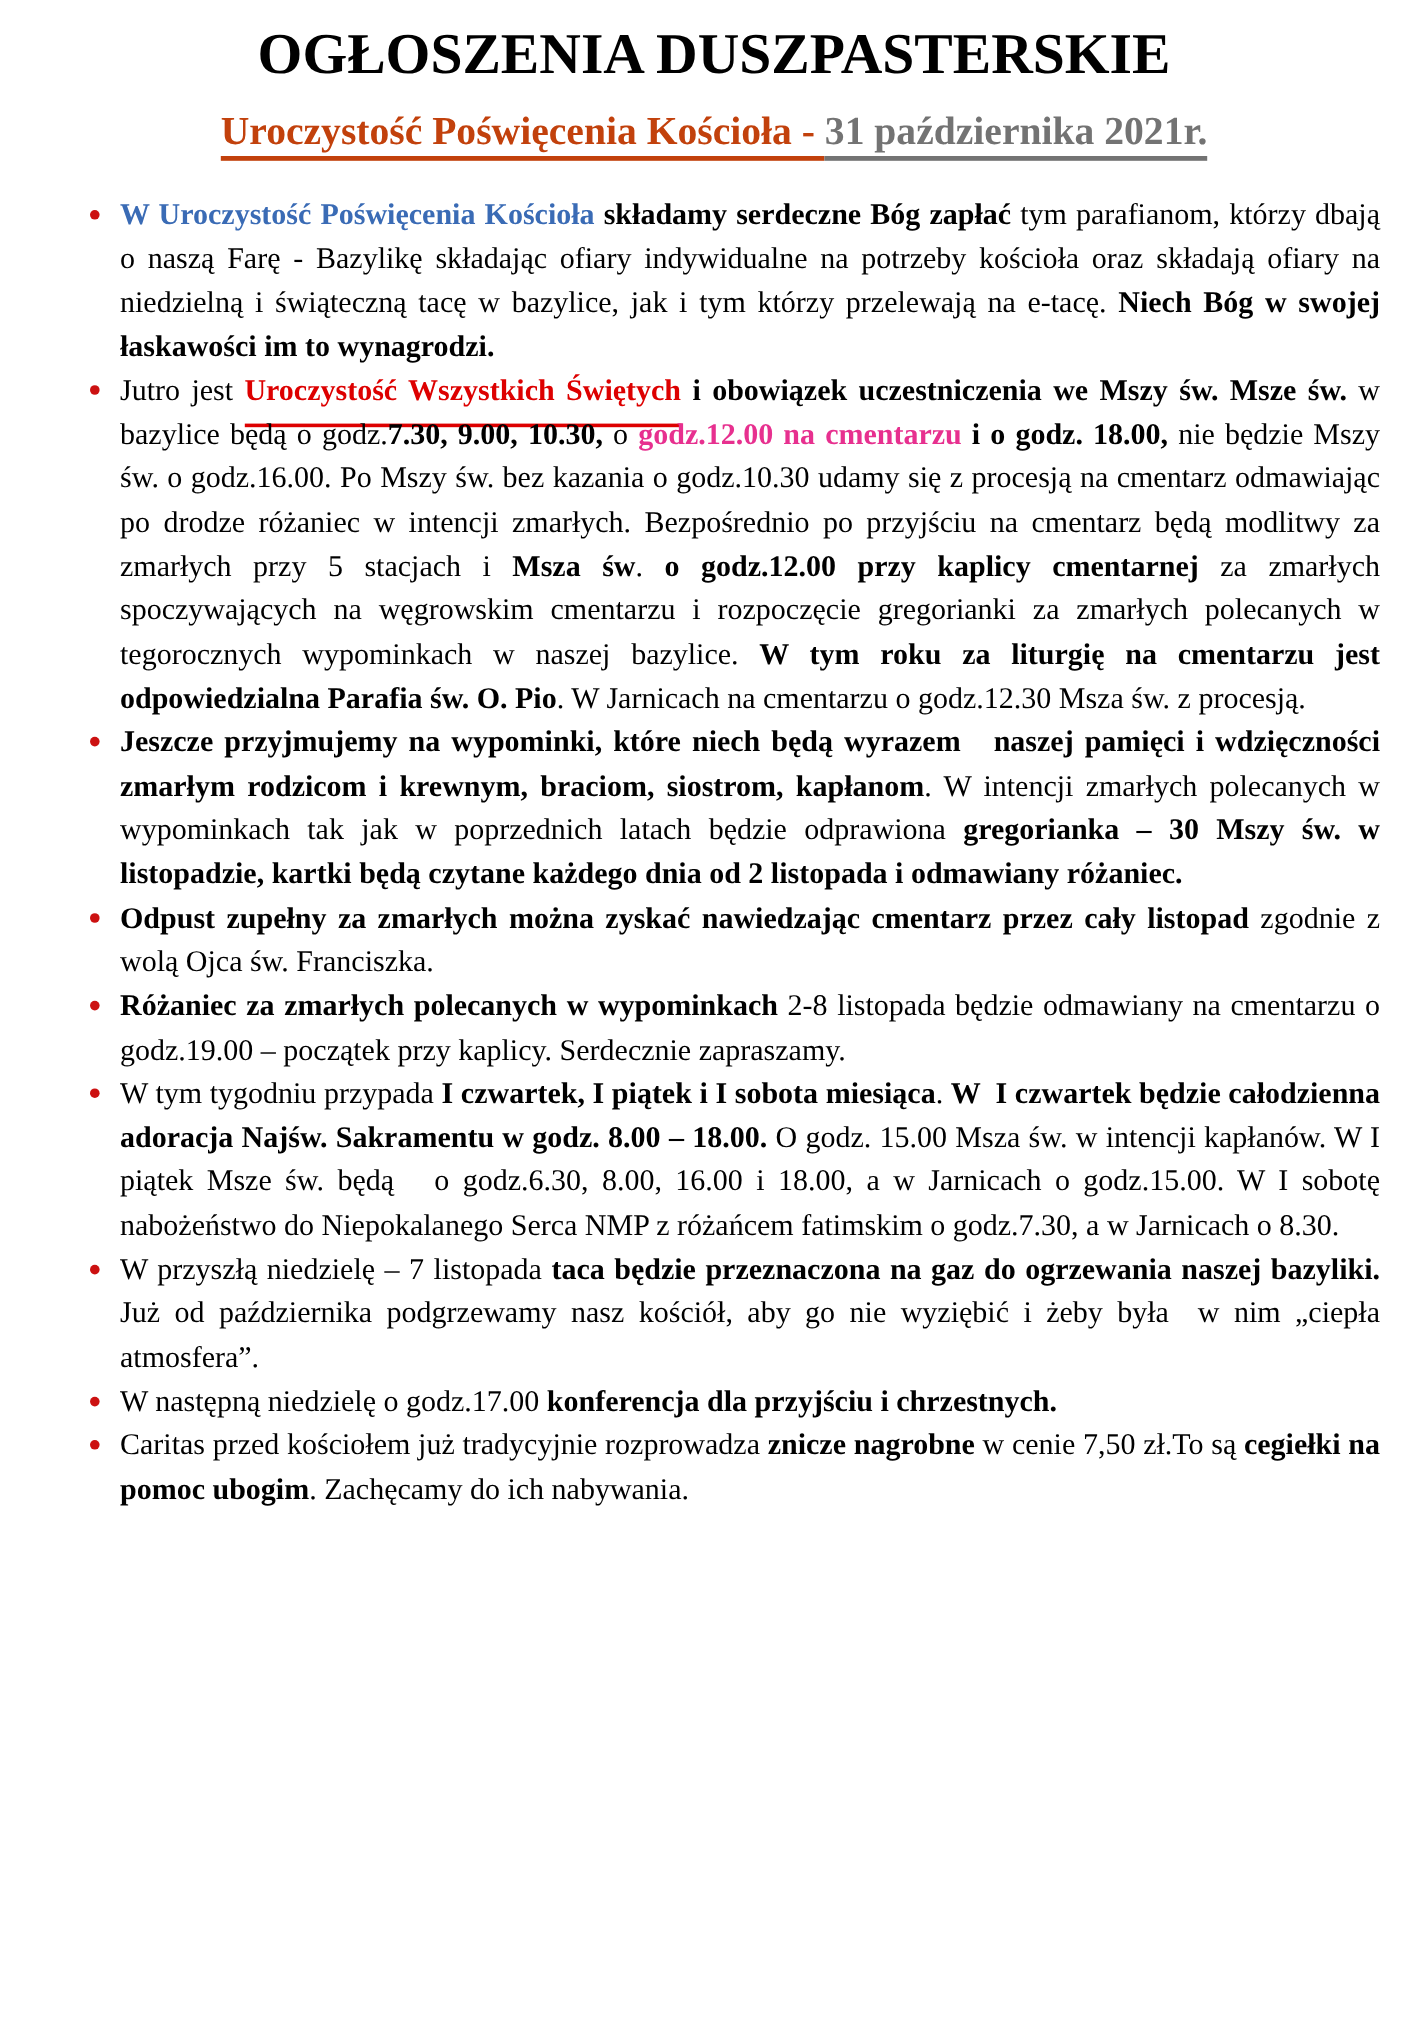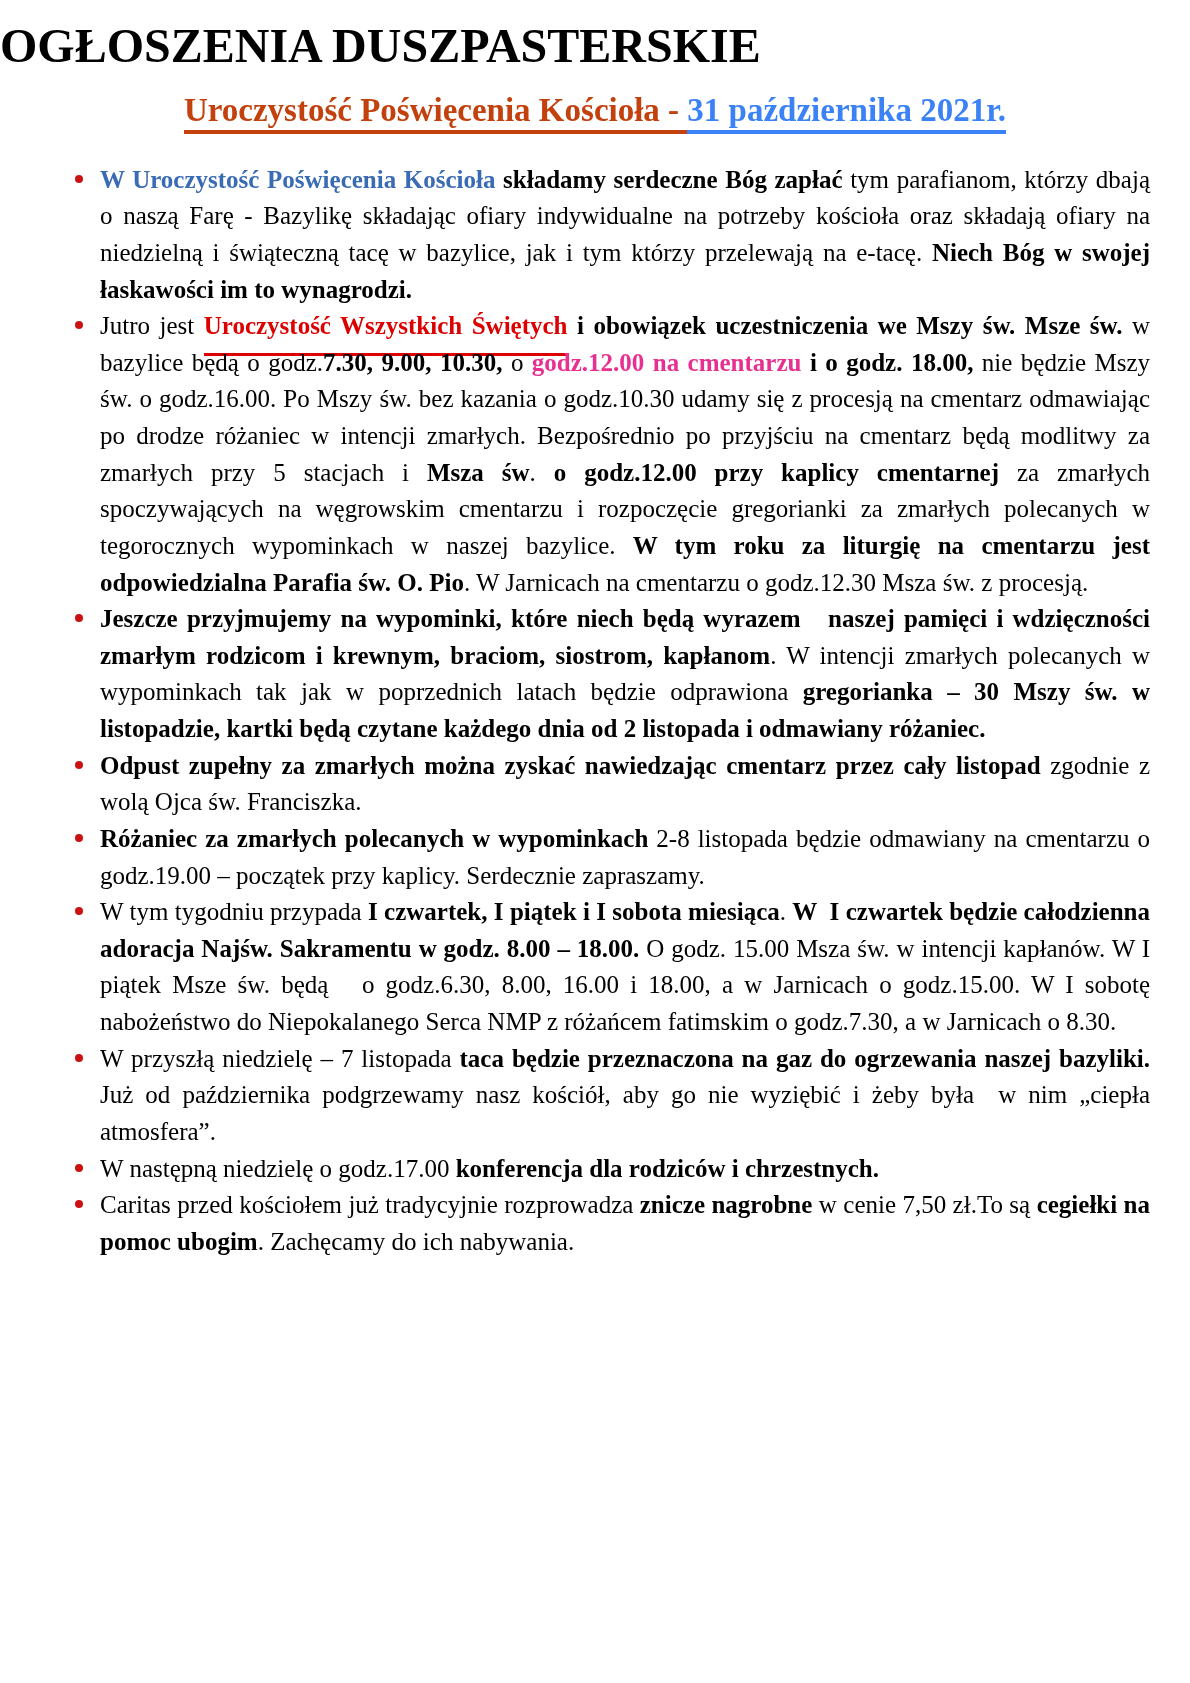--- a/index.html
+++ b/index.html
@@ -7,20 +7,21 @@
     position:relative;
     width:1190px;
     height:1683px;
     margin:0 auto;
     background:#ffffff;
     font-family:"Liberation Serif", serif;
     color:#000;
     overflow:hidden;
   }
   .title{
+    text-align:center;
     font-weight:bold;
     font-size:48px;
     letter-spacing:0px;
     padding-top:20px;
     line-height:1.1;
   }
   .subtitle{
     text-align:center;
     font-weight:bold;
     font-size:33px;
@@ -57,27 +58,27 @@
   .b{font-weight:bold;}
   .u{border-bottom:3px solid currentColor;padding-bottom:14px;}
 </style>
 </head>
 <body>
 
 <div class="page">
   <div class="title">OGŁOSZENIA DUSZPASTERSKIE</div>
 
   <div class="subtitle">
-    <span class="seg" style="color: #c2410c;">Uroczystość Poświęcenia Kościoła -&nbsp;</span><span class="seg" style="color: #3b82f6;">31 października 2021r.</span>
+    <span class="seg" style="color: #c2410c;">Uroczystość Poświęcenia Kościoła -&nbsp;</span><span class="seg" style="color: #737373;">31 października 2021r.</span>
   </div>
 
   <ul class="list">
       <li class="item"><span class="dot" style="background: rgb(204, 17, 17);"></span><span class="b" style="color: rgb(58, 107, 181);">W Uroczystość Poświęcenia Kościoła </span><span class="b">składamy serdeczne Bóg zapłać </span><span>tym parafianom, którzy dbają o naszą Farę - Bazylikę składając ofiary indywidualne na potrzeby kościoła oraz składają ofiary na niedzielną i świąteczną tacę w bazylice, jak i tym którzy przelewają na e-tacę. </span><span class="b">Niech Bóg w swojej łaskawości im to wynagrodzi.</span></li>
       <li class="item"><span class="dot" style="background: rgb(204, 17, 17);"></span><span>Jutro jest </span><span class="b u" style="color: rgb(221, 0, 0);">Uroczystość Wszystkich Świętych</span><span class="b"> i obowiązek uczestniczenia we Mszy św. </span><span class="b">Msze św. </span><span>w bazylice będą o godz.</span><span class="b">7.30, 9.00, 10.30, </span><span>o </span><span class="b" style="color: rgb(231, 48, 143);">godz.12.00 na cmentarzu </span><span class="b">i o godz. 18.00, </span><span>nie będzie Mszy św. o godz.16.00. Po Mszy św. bez kazania o godz.10.30 udamy się z procesją na cmentarz odmawiając po drodze różaniec w intencji zmarłych. Bezpośrednio po przyjściu na cmentarz będą modlitwy za zmarłych przy 5 stacjach i </span><span class="b">Msza św</span><span>. </span><span class="b">o godz.12.00 przy kaplicy cmentarnej </span><span>za zmarłych spoczywających na węgrowskim cmentarzu i rozpoczęcie gregorianki za zmarłych polecanych w tegorocznych wypominkach w naszej bazylice. </span><span class="b">W tym roku za liturgię na cmentarzu jest odpowiedzialna Parafia św. O. Pio</span><span>. W Jarnicach na cmentarzu o godz.12.30 Msza św. z procesją.</span></li>
       <li class="item"><span class="dot" style="background: rgb(204, 17, 17);"></span><span class="b">Jeszcze przyjmujemy na wypominki, które niech będą wyrazem &nbsp;&nbsp;naszej pamięci i wdzięczności zmarłym rodzicom i krewnym, braciom, siostrom, kapłanom</span><span>. W intencji zmarłych polecanych w wypominkach tak jak w poprzednich latach będzie odprawiona </span><span class="b">gregorianka – 30 Mszy św. w listopadzie, kartki będą czytane każdego dnia od 2 listopada i odmawiany różaniec.</span></li>
       <li class="item"><span class="dot" style="background: rgb(204, 17, 17);"></span><span class="b">Odpust zupełny za zmarłych można zyskać nawiedzając cmentarz przez cały listopad </span><span>zgodnie z wolą Ojca św. Franciszka.</span></li>
       <li class="item"><span class="dot" style="background: rgb(204, 17, 17);"></span><span class="b">Różaniec za zmarłych polecanych w wypominkach </span><span>2-8 listopada będzie odmawiany na cmentarzu o godz.19.00 – początek przy kaplicy. Serdecznie zapraszamy.</span></li>
       <li class="item"><span class="dot" style="background: rgb(204, 17, 17);"></span><span>W tym tygodniu przypada </span><span class="b">I czwartek, I piątek i I sobota miesiąca</span><span>. </span><span class="b">W &nbsp;I czwartek będzie całodzienna adoracja Najśw. Sakramentu w godz. 8.00 – 18.00. </span><span> O godz. 15.00 Msza św. w intencji kapłanów. W I piątek Msze św. będą &nbsp; o godz.6.30, 8.00, 16.00 i 18.00, a w Jarnicach o godz.15.00. W I sobotę nabożeństwo do Niepokalanego Serca NMP z różańcem fatimskim o godz.7.30, a w Jarnicach o 8.30.</span></li>
       <li class="item"><span class="dot" style="background: rgb(204, 17, 17);"></span><span>W przyszłą niedzielę – 7 listopada </span><span class="b">taca będzie przeznaczona na gaz do ogrzewania naszej bazyliki. </span><span>Już od października podgrzewamy nasz kościół, aby go nie wyziębić i żeby była &nbsp;w nim „ciepła atmosfera”.</span></li>
-      <li class="item"><span class="dot" style="background: rgb(204, 17, 17);"></span><span>W następną niedzielę o godz.17.00 </span><span class="b">konferencja dla rodziców i chrzestnych.</span></li>
+      <li class="item"><span class="dot" style="background: rgb(204, 17, 17);"></span><span>W następną niedzielę o godz.17.00 </span><span class="b">konferencja dla przyjściu i chrzestnych.</span></li>
       <li class="item"><span class="dot" style="background: rgb(204, 17, 17);"></span><span>Caritas przed kościołem już tradycyjnie rozprowadza </span><span class="b">znicze nagrobne </span><span>w cenie 7,50 zł.To są </span><span class="b">cegiełki na pomoc ubogim</span><span>. Zachęcamy do ich nabywania.</span></li>
     </ul>
 </div>
 
 </body></html>

